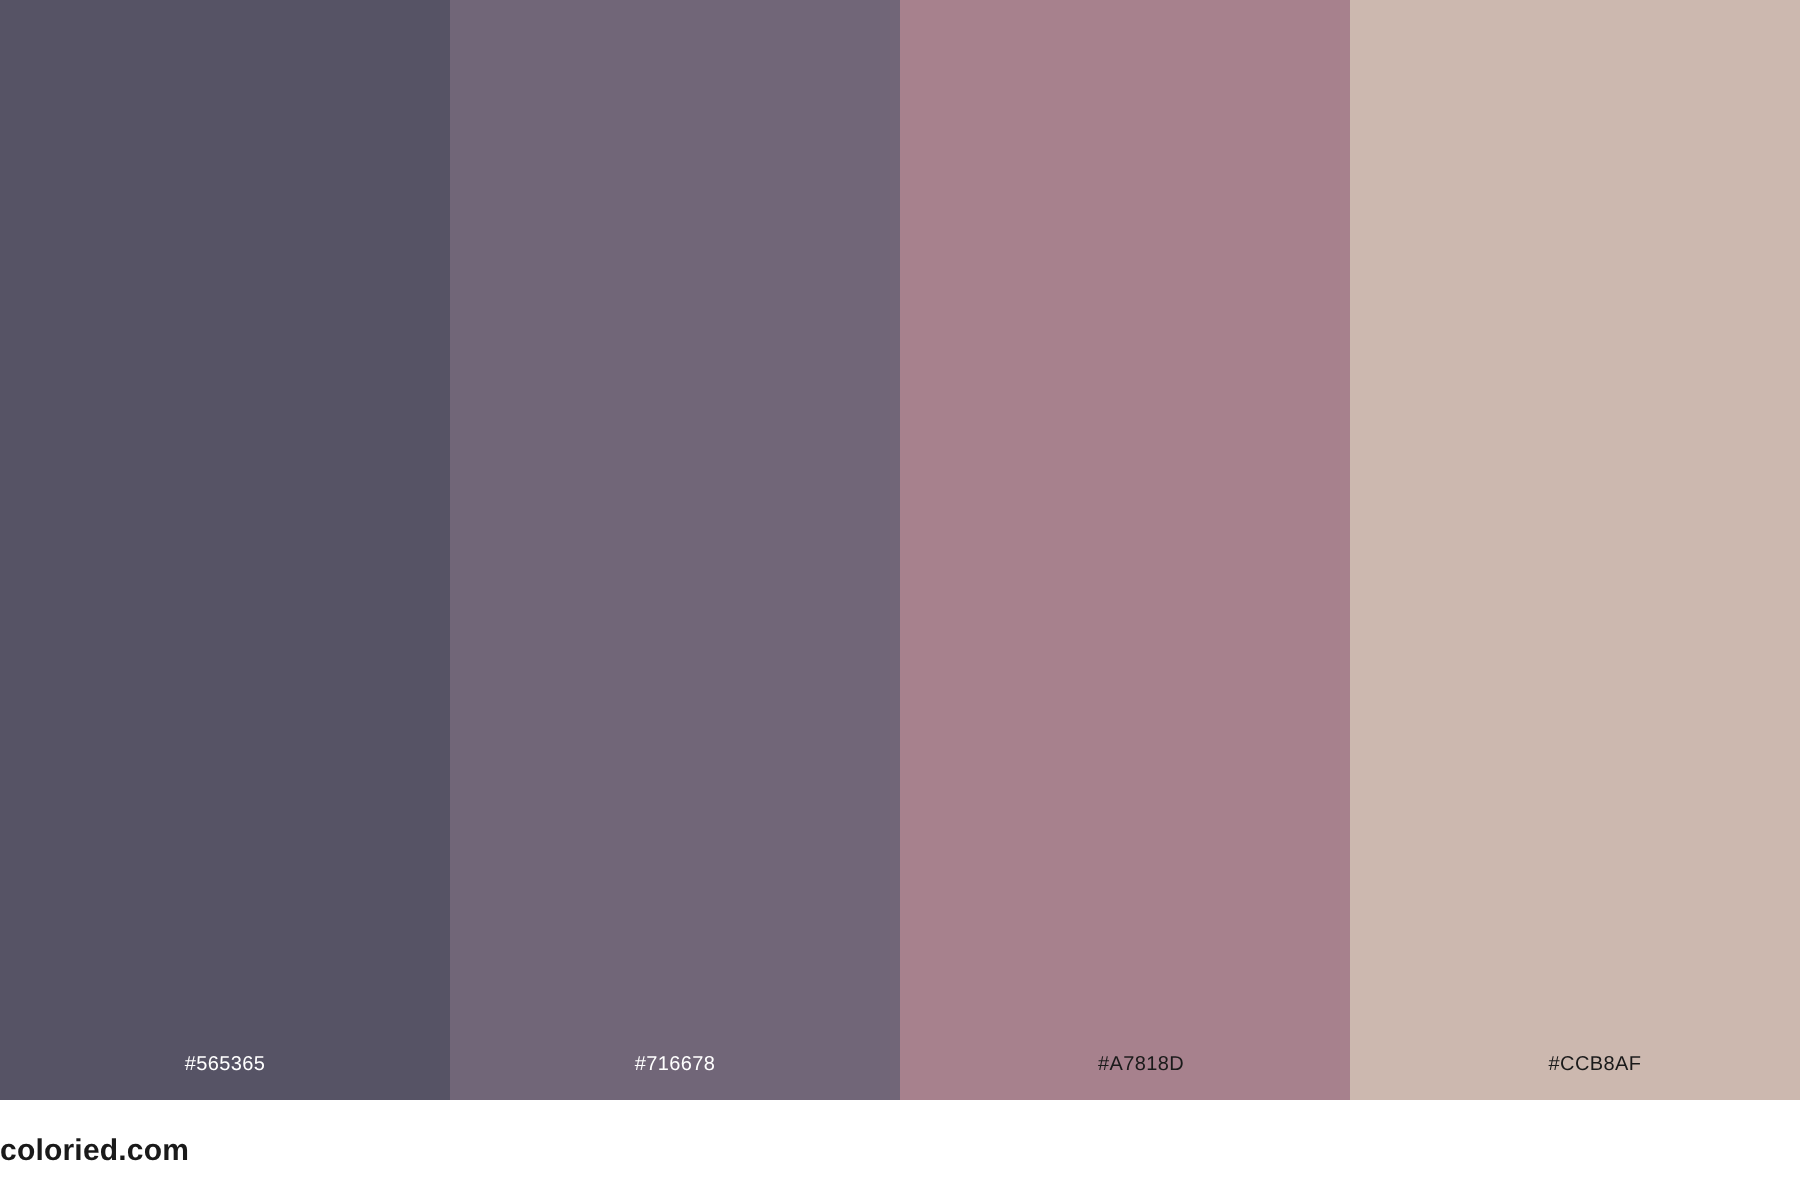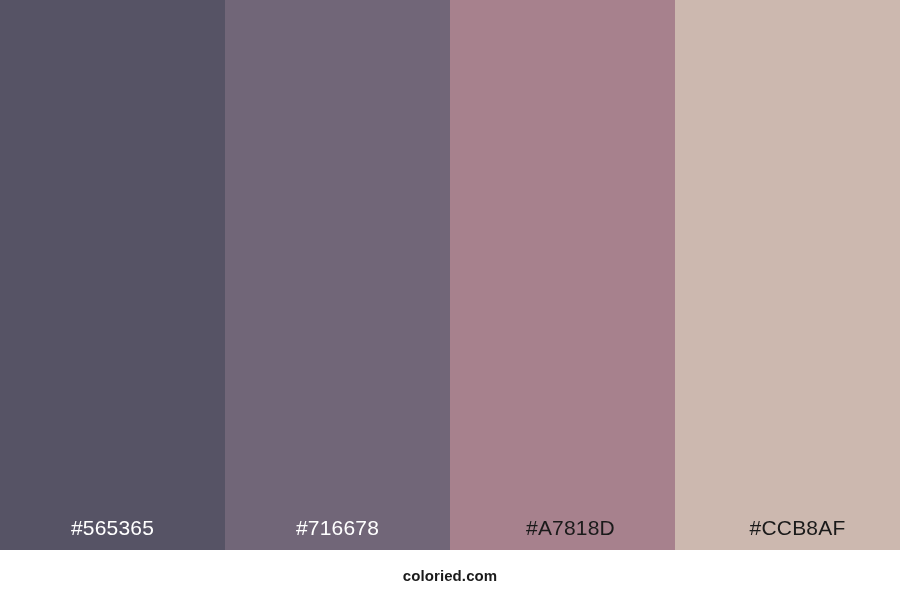--- a/index.html
+++ b/index.html
@@ -37,36 +37,35 @@
     position: relative;
     display: flex;
     align-items: flex-end;
     justify-content: center;
   }
 
   .swatch-label {
     display: block;
     width: 100%;
     text-align: center;
-    font-size: 21px;
+    font-size: 10px;
     line-height: 1;
     letter-spacing: 0.2px;
     padding-bottom: 12px;
     font-family: "Liberation Sans", sans-serif;
     -webkit-font-smoothing: antialiased;
   }
 
   
   .footer {
     flex: 1 1 auto;
     width: 900px;
     background: #ffffff;
     display: flex;
     align-items: center;
-    justify-content: center;
   }
 
   .footer-brand {
     font-size: 15px;
     font-weight: bold;
     color: #1a1a1a;
     line-height: 1;
     letter-spacing: 0.1px;
     font-family: "Liberation Sans", sans-serif;
   }

